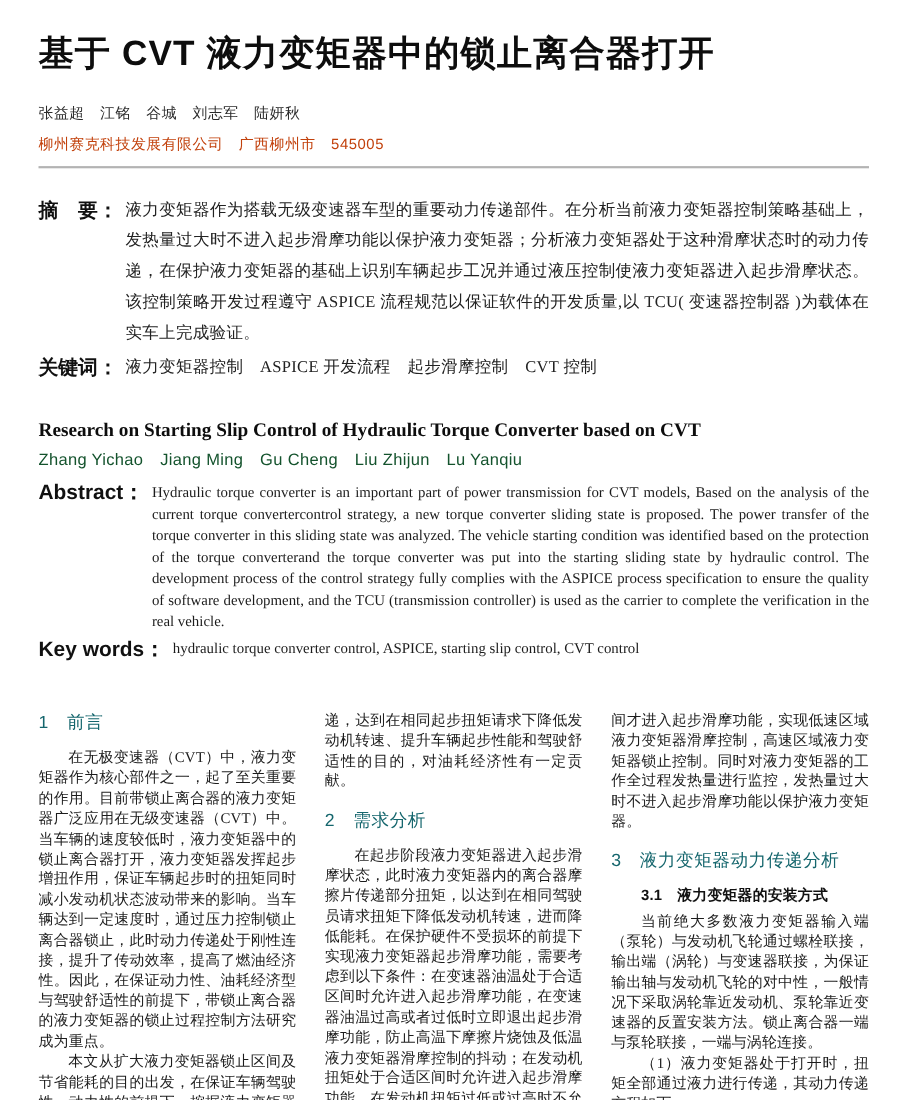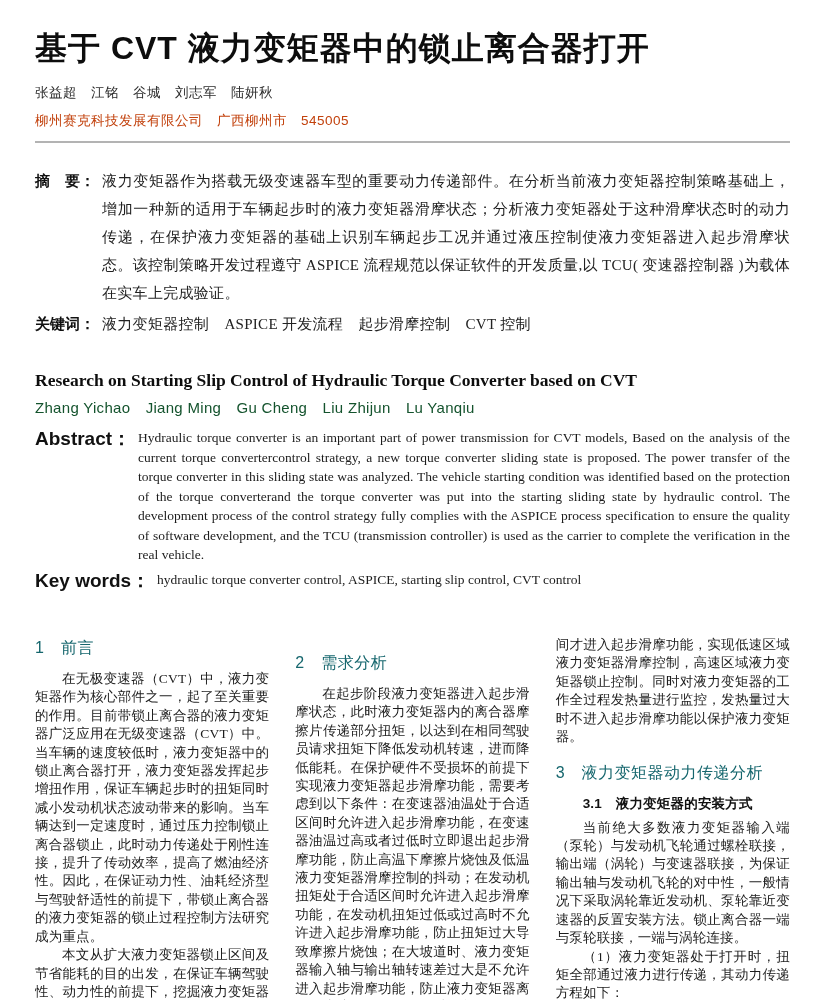--- a/index.html
+++ b/index.html
@@ -15,41 +15,41 @@
   }
   .page{padding:24px 27px 0 35px;}
 
   
   .title{
     font-family:"Liberation Sans","DejaVu Sans",sans-serif;
     font-weight:bold;font-size:32px;line-height:1.25;
     color:#0d0d0d;letter-spacing:1px;margin:4px 0 0 0;
   }
   .authors{
-    margin-top:16px;
+    margin-top:26px;
     font-family:"Liberation Sans","DejaVu Sans",sans-serif;
     font-size:13.5px;color:#2b2b2b;letter-spacing:.5px;
   }
   .affil{
     margin-top:10px;
     font-family:"Liberation Sans","DejaVu Sans",sans-serif;
     font-size:13.5px;color:#c2410c;letter-spacing:.5px;
   }
   .rule{margin-top:11px;height:2px;background:var(--rule);}
 
   
   .hang{display:flex;align-items:flex-start;}
   .hang>.lbl{white-space:nowrap;margin-right:7px;}
   .hang>.txt{flex:1;min-width:0;}
 
   
   .abs-cn{margin-top:24px;font-size:15px;line-height:28px;}
   .lbl-cn{
     font-family:"Liberation Sans","DejaVu Sans",sans-serif;
-    font-weight:bold;font-size:15px;color:#111;
+    font-weight:bold;font-size:18px;color:#111;
   }
   .abs-cn .txt,.kw-cn .txt{
     text-align:justify;color:#222;letter-spacing:.3px;
   }
   .kw-cn{margin-top:3px;font-size:15px;line-height:28px;}
 
   
   .en-block{margin-top:32px;}
   .en-title{
     font-family:"Liberation Serif","DejaVu Serif",serif;
@@ -97,21 +97,21 @@
 
 <div class="page">
 
   <h1 class="title">基于 CVT 液力变矩器中的锁止离合器打开</h1>
   <div class="authors">张益超　江铭　谷城　刘志军　陆妍秋</div>
   <div class="affil">柳州赛克科技发展有限公司　广西柳州市　545005</div>
   <div class="rule"></div>
 
   <div class="hang abs-cn">
     <span class="lbl lbl-cn">摘　要：</span>
-    <div class="txt">液力变矩器作为搭载无级变速器车型的重要动力传递部件。在分析当前液力变矩器控制策略基础上，增加一种新的适用于车辆起步时的液力变矩器滑摩状态；分析液力变矩器处于这种滑摩状态时的动力传递，在保护液力变矩器的基础上识别车辆起步工况并通过液压控制使液力变矩器进入起步滑摩状态。该控制策略开发过程遵守 ASPICE 流程规范以保证软件的开发质量,以 TCU( 变速器控制器 )为载体在实车上完成验证。</div>
+    <div class="txt">液力变矩器作为搭载无级变速器车型的重要动力传递部件。在分析当前液力变矩器控制策略基础上，发热量过大时不进入起步滑摩功能以保护液力变矩器；分析液力变矩器处于这种滑摩状态时的动力传递，在保护液力变矩器的基础上识别车辆起步工况并通过液压控制使液力变矩器进入起步滑摩状态。该控制策略开发过程遵守 ASPICE 流程规范以保证软件的开发质量,以 TCU( 变速器控制器 )为载体在实车上完成验证。</div>
   </div>
   <div class="hang kw-cn">
     <span class="lbl lbl-cn">关键词：</span>
     <div class="txt">液力变矩器控制　ASPICE 开发流程　起步滑摩控制　CVT 控制</div>
   </div>
 
   <div class="en-block">
     <div class="en-title">Research on Starting Slip Control of Hydraulic Torque Converter based on CVT</div>
     <div class="en-authors">Zhang Yichao　Jiang Ming　Gu Cheng　Liu Zhijun　Lu Yanqiu</div>
     <div class="hang abs-en">
@@ -126,20 +126,21 @@
 
   <div class="columns">
 
     <div class="col">
       <div class="h-main">1　前言</div>
       <p>在无极变速器（CVT）中，液力变矩器作为核心部件之一，起了至关重要的作用。目前带锁止离合器的液力变矩器广泛应用在无级变速器（CVT）中。当车辆的速度较低时，液力变矩器中的锁止离合器打开，液力变矩器发挥起步增扭作用，保证车辆起步时的扭矩同时减小发动机状态波动带来的影响。当车辆达到一定速度时，通过压力控制锁止离合器锁止，此时动力传递处于刚性连接，提升了传动效率，提高了燃油经济性。因此，在保证动力性、油耗经济型与驾驶舒适性的前提下，带锁止离合器的液力变矩器的锁止过程控制方法研究成为重点。</p>
       <p>本文从扩大液力变矩器锁止区间及节省能耗的目的出发，在保证车辆驾驶性、动力性的前提下，挖掘液力变矩器的硬件特性，通过起步滑摩功能降低液力变矩器的锁止车速。在车辆起步阶段控制液力变矩器处于滑摩状态，此时一部分扭矩通过液力传递，另一部分扭矩通过液力变矩器离合器摩擦片传</p>
     </div>
 
     <div class="col">
+      <p class="cont">递，达到在相同起步扭矩请求下降低发动机转速、提升车辆起步性能和驾驶舒适性的目的，对油耗经济性有一定贡献。</p>
       <div class="h-main mid">2　需求分析</div>
       <p>在起步阶段液力变矩器进入起步滑摩状态，此时液力变矩器内的离合器摩擦片传递部分扭矩，以达到在相同驾驶员请求扭矩下降低发动机转速，进而降低能耗。在保护硬件不受损坏的前提下实现液力变矩器起步滑摩功能，需要考虑到以下条件：在变速器油温处于合适区间时允许进入起步滑摩功能，在变速器油温过高或者过低时立即退出起步滑摩功能，防止高温下摩擦片烧蚀及低温液力变矩器滑摩控制的抖动；在发动机扭矩处于合适区间时允许进入起步滑摩功能，在发动机扭矩过低或过高时不允许进入起步滑摩功能，防止扭矩过大导致摩擦片烧蚀；在大坡道时、液力变矩器输入轴与输出轴转速差过大是不允许进入起步滑摩功能，防止液力变矩器离合器摩擦片烧蚀；在合适的车速区</p>
     </div>
 
     <div class="col">
       <p class="cont">间才进入起步滑摩功能，实现低速区域液力变矩器滑摩控制，高速区域液力变矩器锁止控制。同时对液力变矩器的工作全过程发热量进行监控，发热量过大时不进入起步滑摩功能以保护液力变矩器。</p>
       <div class="h-main mid">3　液力变矩器动力传递分析</div>
       <div class="h-sub">3.1　液力变矩器的安装方式</div>
       <p>当前绝大多数液力变矩器输入端（泵轮）与发动机飞轮通过螺栓联接，输出端（涡轮）与变速器联接，为保证输出轴与发动机飞轮的对中性，一般情况下采取涡轮靠近发动机、泵轮靠近变速器的反置安装方法。锁止离合器一端与泵轮联接，一端与涡轮连接。</p>
       <p>（1）液力变矩器处于打开时，扭矩全部通过液力进行传递，其动力传递方程如下：</p>

